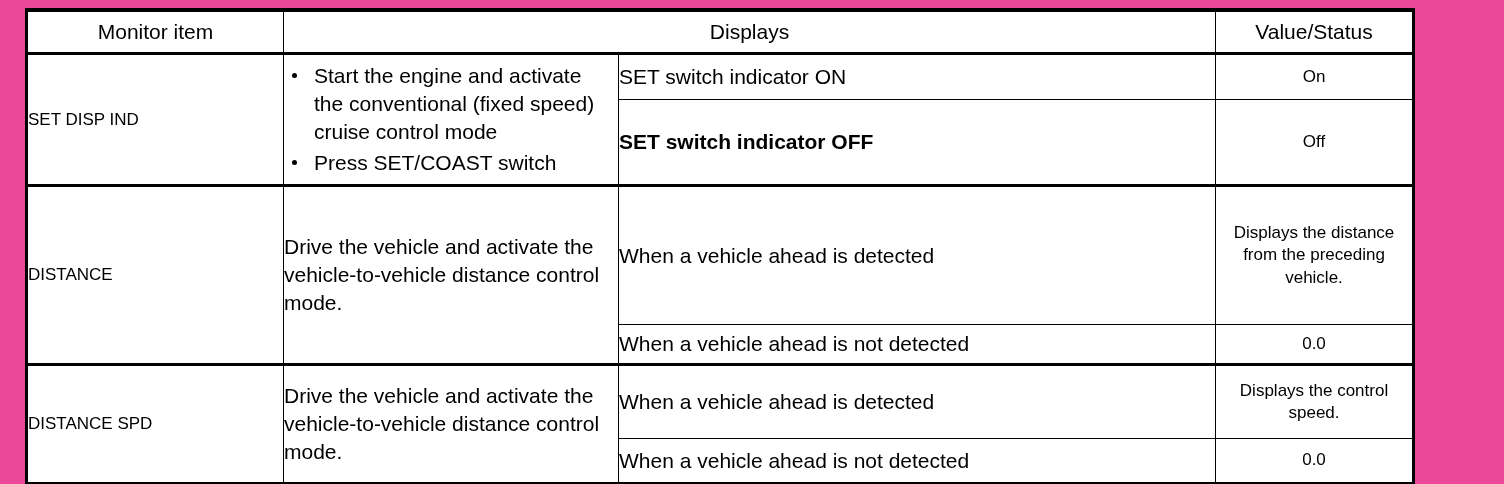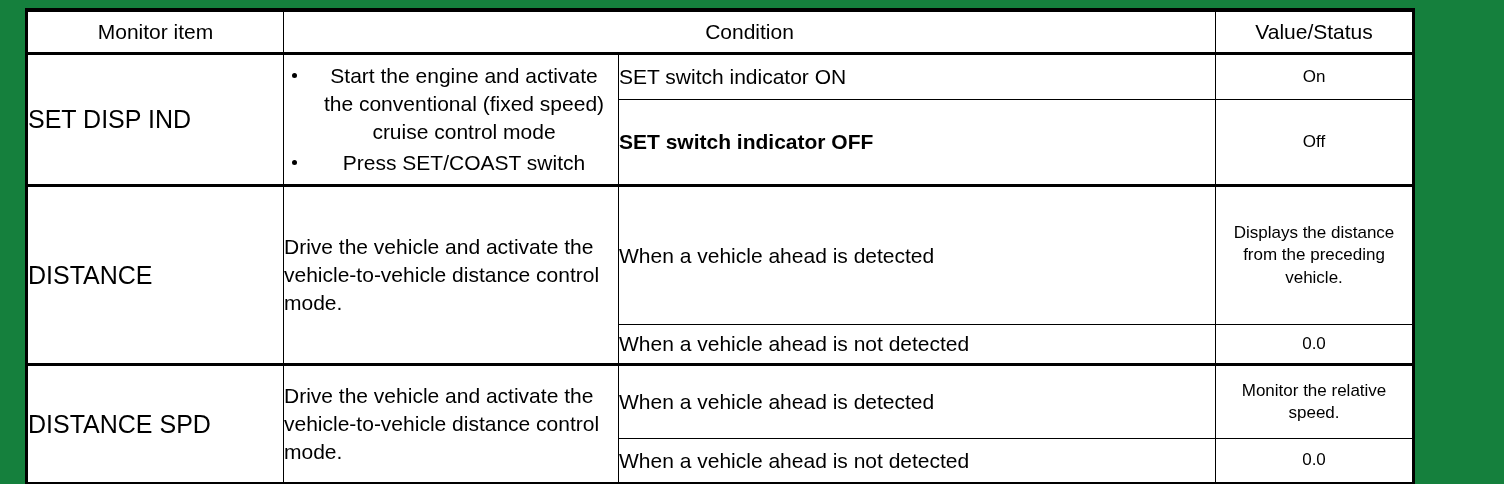--- a/index.html
+++ b/index.html
@@ -12,21 +12,21 @@
     height: 484px;
     font-family: "Liberation Sans", sans-serif;
     color: #000000;
     -webkit-font-smoothing: none;
   }
 
   #page {
     position: relative;
     width: 1504px;
     height: 484px;
-    background: #15803d;
+    background: #ec4899;
     overflow: hidden;
   }
 
   table.monitor-table {
     position: absolute;
     left: 25px;
     top: 8px;
     width: 1387px;
     border-collapse: collapse;
     table-layout: fixed;
@@ -64,21 +64,21 @@
     border-bottom: 3px solid #000;
     border-top: none;
   }
   tr.head-row td.h-item   { border-left: none; }
   tr.head-row td.h-val    { border-right: none; }
 
   
   td.item-cell {
     text-align: left;
     padding-left: 14px;
-    font-size: 25px;
+    font-size: 17px;
     border-left: none;
   }
   td.cond1-cell {
     text-align: left;
     padding: 0 10px 0 12px;
     font-size: 21px;
     line-height: 1.32;
   }
   td.cond2-cell {
     text-align: left;
@@ -96,21 +96,20 @@
   
   ul.bullets {
     list-style: none;
     margin: 0;
     padding: 0;
   }
   ul.bullets li {
     position: relative;
     padding-left: 26px;
     margin: 4px;
-    text-align: center;
   }
   ul.bullets li .bullet-dot {
     position: absolute;
     left: 4px;
     top: 0.52em;
     width: 5px;
     height: 5px;
     background: #000;
     border-radius: 50%;
   }
@@ -128,21 +127,21 @@
     <colgroup>
       <col class="c-item">
       <col class="c-cond1">
       <col class="c-cond2">
       <col class="c-val">
     </colgroup>
     <tbody>
 
       <tr class="head-row">
         <td class="h-item">Monitor item</td>
-        <td colspan="2">Condition</td>
+        <td colspan="2">Displays</td>
         <td class="h-val">Value/Status</td>
       </tr>
 
       <tr>
         <td class="item-cell" rowspan="2" style="height:44px;">SET DISP IND</td>
         <td class="cond1-cell" rowspan="2">
           <ul class="bullets">
             <li>
               <span class="bullet-dot"></span>
               <span>Start the engine and activate the conventional (fixed speed) cruise control mode</span>
@@ -169,21 +168,21 @@
       </tr>
       <tr>
         <td class="cond2-cell sep-minor" style="height:38px;">When a vehicle ahead is not detected</td>
         <td class="val-cell sep-minor" style="height:38px;">0.0</td>
       </tr>
 
       <tr>
         <td class="item-cell sep-major" rowspan="2">DISTANCE SPD</td>
         <td class="cond1-cell sep-major" rowspan="2">Drive the vehicle and activate the vehicle-to-vehicle distance control mode.</td>
         <td class="cond2-cell sep-major" style="height:72px;">When a vehicle ahead is detected</td>
-        <td class="val-cell sep-major" style="height:72px;">Monitor the relative speed.</td>
+        <td class="val-cell sep-major" style="height:72px;">Displays the control speed.</td>
       </tr>
       <tr>
         <td class="cond2-cell sep-minor" style="height:43px;">When a vehicle ahead is not detected</td>
         <td class="val-cell sep-minor" style="height:43px;">0.0</td>
       </tr>
 
     </tbody>
   </table>
 
 </div>

